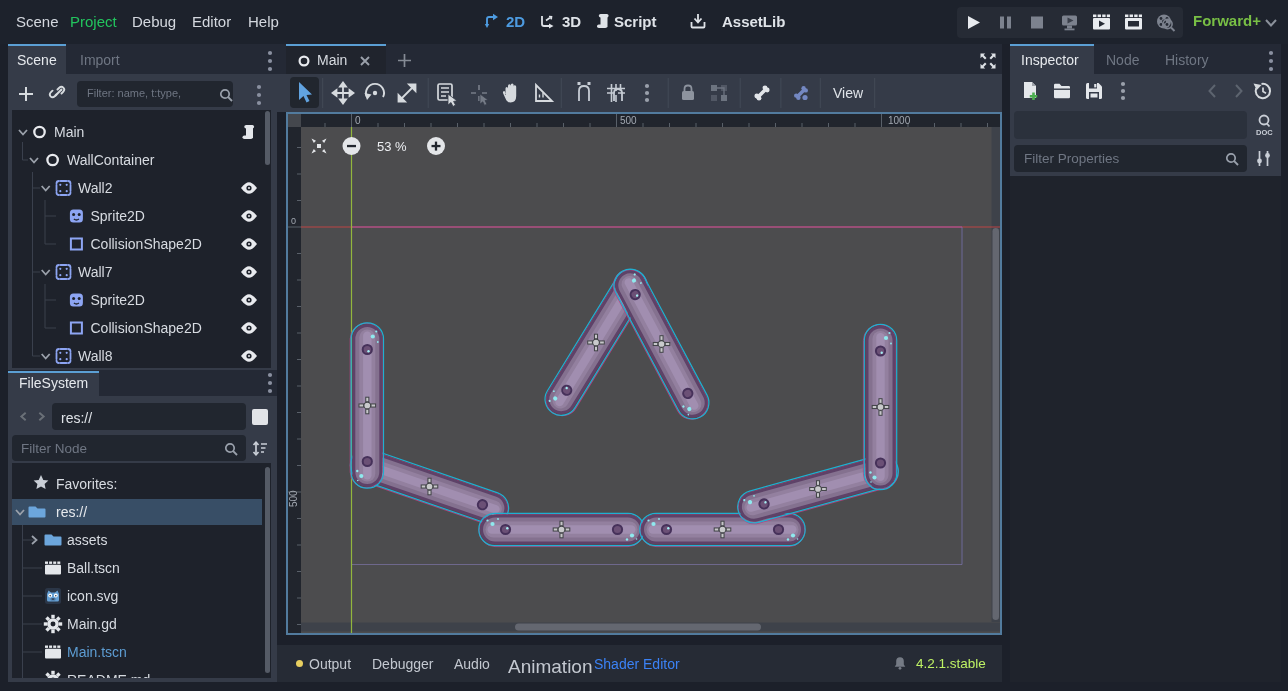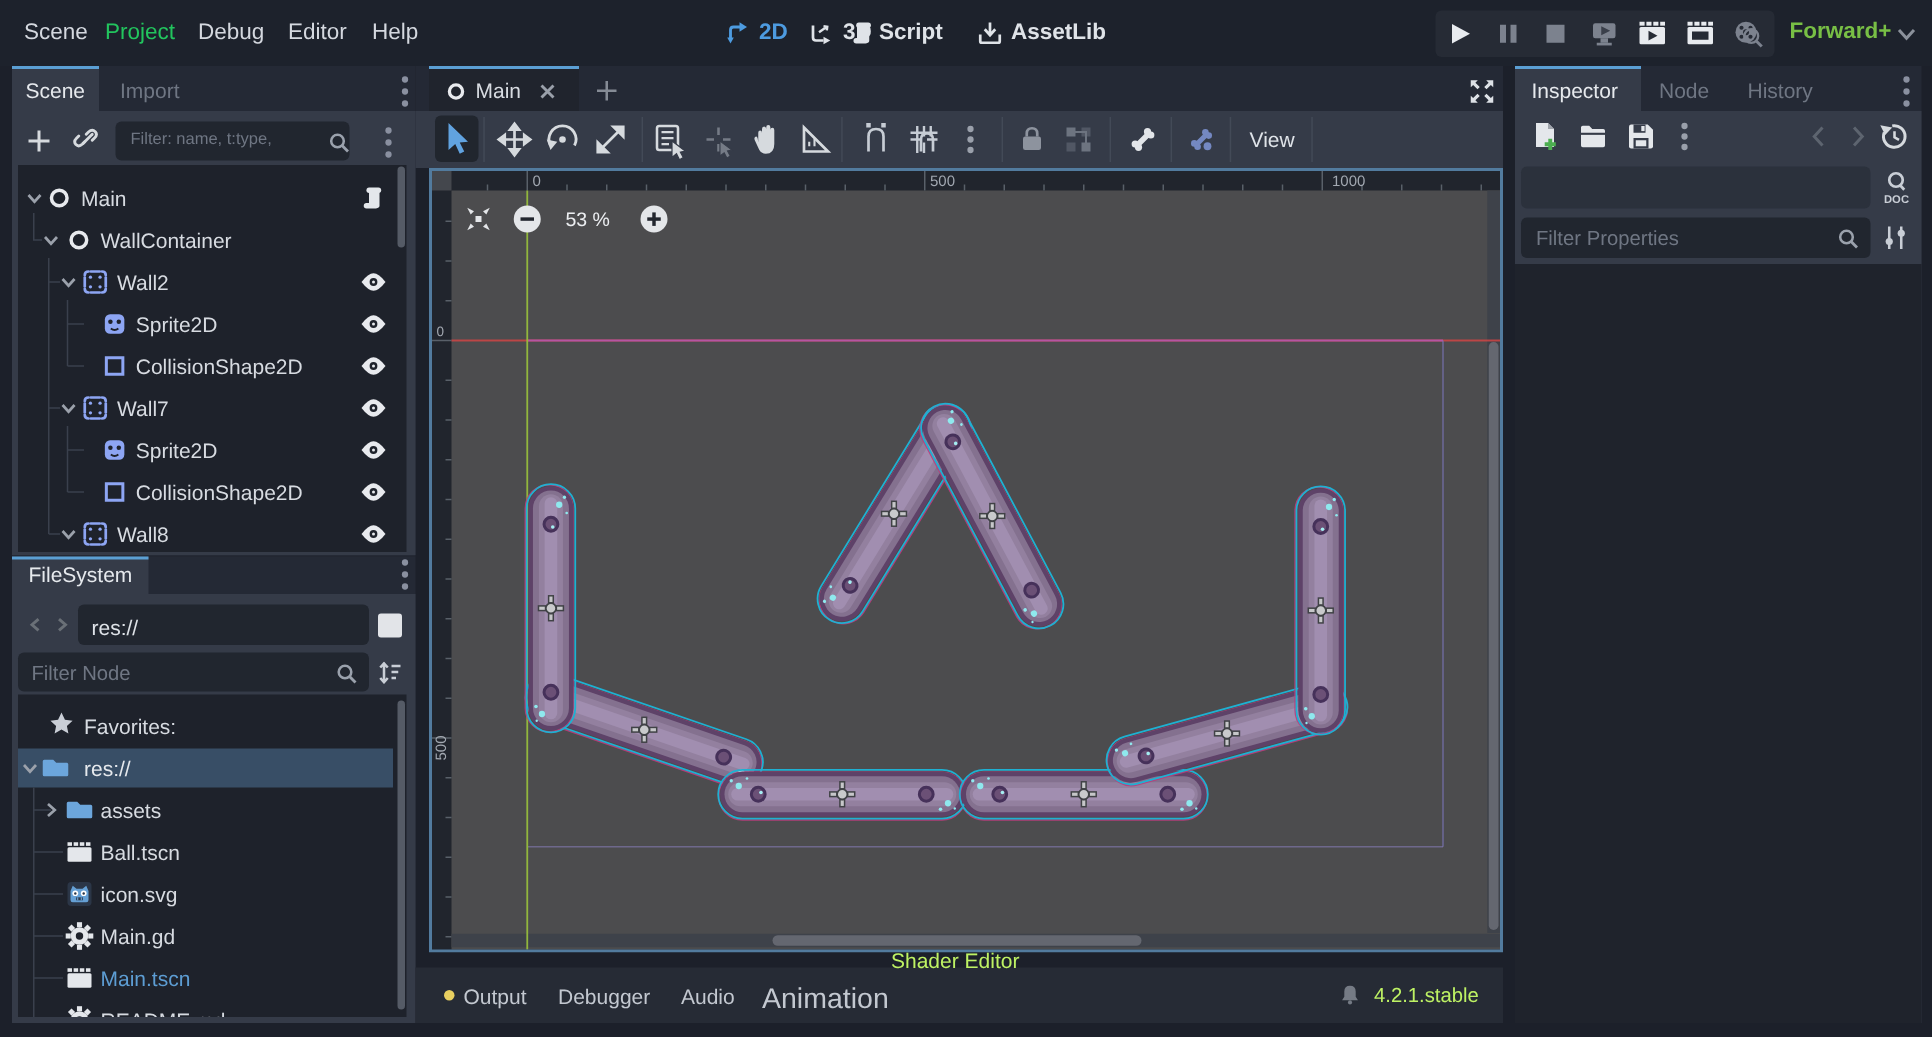--- a/index.html
+++ b/index.html
@@ -1,12 +1,12 @@
 <!DOCTYPE html>
-<html><head><meta charset="utf-8"><style>*{margin:0;padding:0;box-sizing:border-box}body{width:1288px;height:691px;position:relative;overflow:hidden;background:#1c202a;font-family:"Liberation Sans",sans-serif;color:#dfe3e8;font-size:14px;}.a{position:absolute;}.row{display:flex;align-items:flex-end;}</style></head><body>
+<html><head><meta charset="utf-8"><style>*{margin:0;padding:0;box-sizing:border-box}body{width:1288px;height:691px;position:relative;overflow:hidden;background:#1c202a;font-family:"Liberation Sans",sans-serif;color:#dfe3e8;font-size:14px;}.a{position:absolute;}.row{display:flex;align-items:flex-start;}</style></head><body>
 <div class="a" style="left:0;top:0;width:1288px;height:44px;background:#1d222c"></div>
 <div class="a" style="left:16px;top:13px;font-size:15px;color:#d4d8df">Scene</div>
 <div class="a" style="left:70px;top:13px;font-size:15px;color:#22c55e">Project</div>
 <div class="a" style="left:132px;top:13px;font-size:15px;color:#d4d8df">Debug</div>
 <div class="a" style="left:192px;top:13px;font-size:15px;color:#d4d8df">Editor</div>
 <div class="a" style="left:248px;top:13px;font-size:15px;color:#d4d8df">Help</div>
 <div class="a row" style="left:484px;top:13px;gap:6px">
     <svg width="16" height="16" viewBox="0 0 16 16">
       <path d="M3 12 V6 Q3 4 5 4 H9.5" fill="none" stroke="#4d9be0" stroke-width="1.9"></path>
       <path d="M9 0.8 L14 4 L9 7.2 Z" fill="#4d9be0"></path>
@@ -15,31 +15,31 @@
     <span style="font-weight:bold;font-size:15px;color:#4d9be0">2D</span>
   </div>
 <div class="a row" style="left:540px;top:13px;gap:6px">
     <svg width="16" height="16" viewBox="0 0 16 16">
       <path d="M2 3 V11 Q2 13 4 13 H9" fill="none" stroke="#dfe3e8" stroke-width="1.8"></path>
       <path d="M9 10.5 L13.5 13 L9 15.5 Z" fill="#dfe3e8"></path>
       <path d="M6 7.5 L11 4 M9 3.5 L11.5 3.8 L11.2 6.3" fill="none" stroke="#dfe3e8" stroke-width="1.6"></path>
     </svg>
     <span style="font-weight:bold;font-size:15px;color:#dfe3e8">3D</span>
   </div>
-<div class="a row" style="left:568px;top:13px;gap:3px">
+<div class="a row" style="left:596px;top:13px;gap:3px">
     <svg width="15" height="16" viewBox="0 0 15 16">
       <g fill="#dfe3e8">
         <rect x="4.5" y="1.5" width="7" height="13" rx="1.2"></rect>
         <rect x="2.8" y="1" width="9.8" height="3.6" rx="1.8"></rect>
         <rect x="1" y="11.4" width="9.8" height="3.6" rx="1.8"></rect>
       </g>
     </svg>
     <span style="font-weight:bold;font-size:15px;color:#dfe3e8">Script</span>
   </div>
-<div class="a row" style="left:652px;top:13px;gap:6px">
+<div class="a row" style="left:690px;top:13px;gap:16px">
     <svg width="16" height="16" viewBox="0 0 16 16">
       <path d="M8 1 V9 M4.5 5.5 L8 9.5 L11.5 5.5" fill="none" stroke="#dfe3e8" stroke-width="1.8"></path>
       <path d="M1.5 9 V13.5 Q1.5 14.5 2.5 14.5 H13.5 Q14.5 14.5 14.5 13.5 V9" fill="none" stroke="#dfe3e8" stroke-width="1.8"></path>
     </svg>
     <span style="font-weight:bold;font-size:15px;color:#dfe3e8">AssetLib</span>
   </div>
 <div class="a" style="left:957px;top:7px;width:226px;height:31px;background:#262b35;border-radius:4px"></div>
 <svg class="a" style="left:957px;top:7px" width="226" height="31" viewBox="0 0 226 31">
     <path d="M11 9 L23 15.5 L11 22 Z" fill="#e8ebef"></path>
     <rect x="43" y="9.5" width="4" height="12" fill="#7c828e"></rect>
@@ -548,21 +548,21 @@
     <rect x="431.5" y="144.9" width="9" height="2.3" fill="#22262e"></rect>
     <rect x="434.85" y="141.6" width="2.3" height="9" fill="#22262e"></rect>
     <rect x="287" y="113" width="714" height="521" fill="none" stroke="#527b9e" stroke-width="2"></rect>
   </svg>
 <div class="a" style="left:277px;top:645px;width:725px;height:37px;background:#262b35"></div>
 <div class="a" style="left:296px;top:660px;width:7px;height:7px;border-radius:50%;background:#e8cf60"></div>
 <div class="a" style="left:309px;top:656px;font-size:14px;color:#c3c8d0">Output</div>
 <div class="a" style="left:372px;top:656px;font-size:14px;color:#c3c8d0">Debugger</div>
 <div class="a" style="left:454px;top:656px;font-size:14px;color:#c3c8d0">Audio</div>
 <div class="a" style="left:508px;top:656px;font-size:19px;color:#c3c8d0">Animation</div>
-<div class="a" style="left:594px;top:632px;font-size:14px;color:#bef264">Shader Editor</div>
+<div class="a" style="left:594px;top:656px;font-size:14px;color:#3b82f6">Shader Editor</div>
 <svg class="a" style="left:893px;top:656px" width="14" height="14" viewBox="0 0 14 14">
     <path d="M7 1.2 Q10.8 1.2 10.8 5 L10.8 8.5 L12.3 10.8 H1.7 L3.2 8.5 L3.2 5 Q3.2 1.2 7 1.2 Z" fill="#757b85"></path>
     <circle cx="7" cy="12.3" r="1.4" fill="#757b85"></circle>
   </svg>
 <div class="a" style="left:916px;top:656px;font-size:13.5px;color:#bef264">4.2.1.stable</div>
 <div class="a" style="left:1010px;top:44px;width:271px;height:638px;background:#242935"></div>
 <div class="a" style="left:1010px;top:44px;width:84px;height:30px;background:#353b48;border-top:2px solid #5b9fd4"></div>
 <div class="a" style="left:1021px;top:52px;font-size:14px;color:#e6e9ed">Inspector</div>
 <div class="a" style="left:1106px;top:52px;font-size:14px;color:#6f7683">Node</div>
 <div class="a" style="left:1165px;top:52px;font-size:14px;color:#6f7683">History</div>

